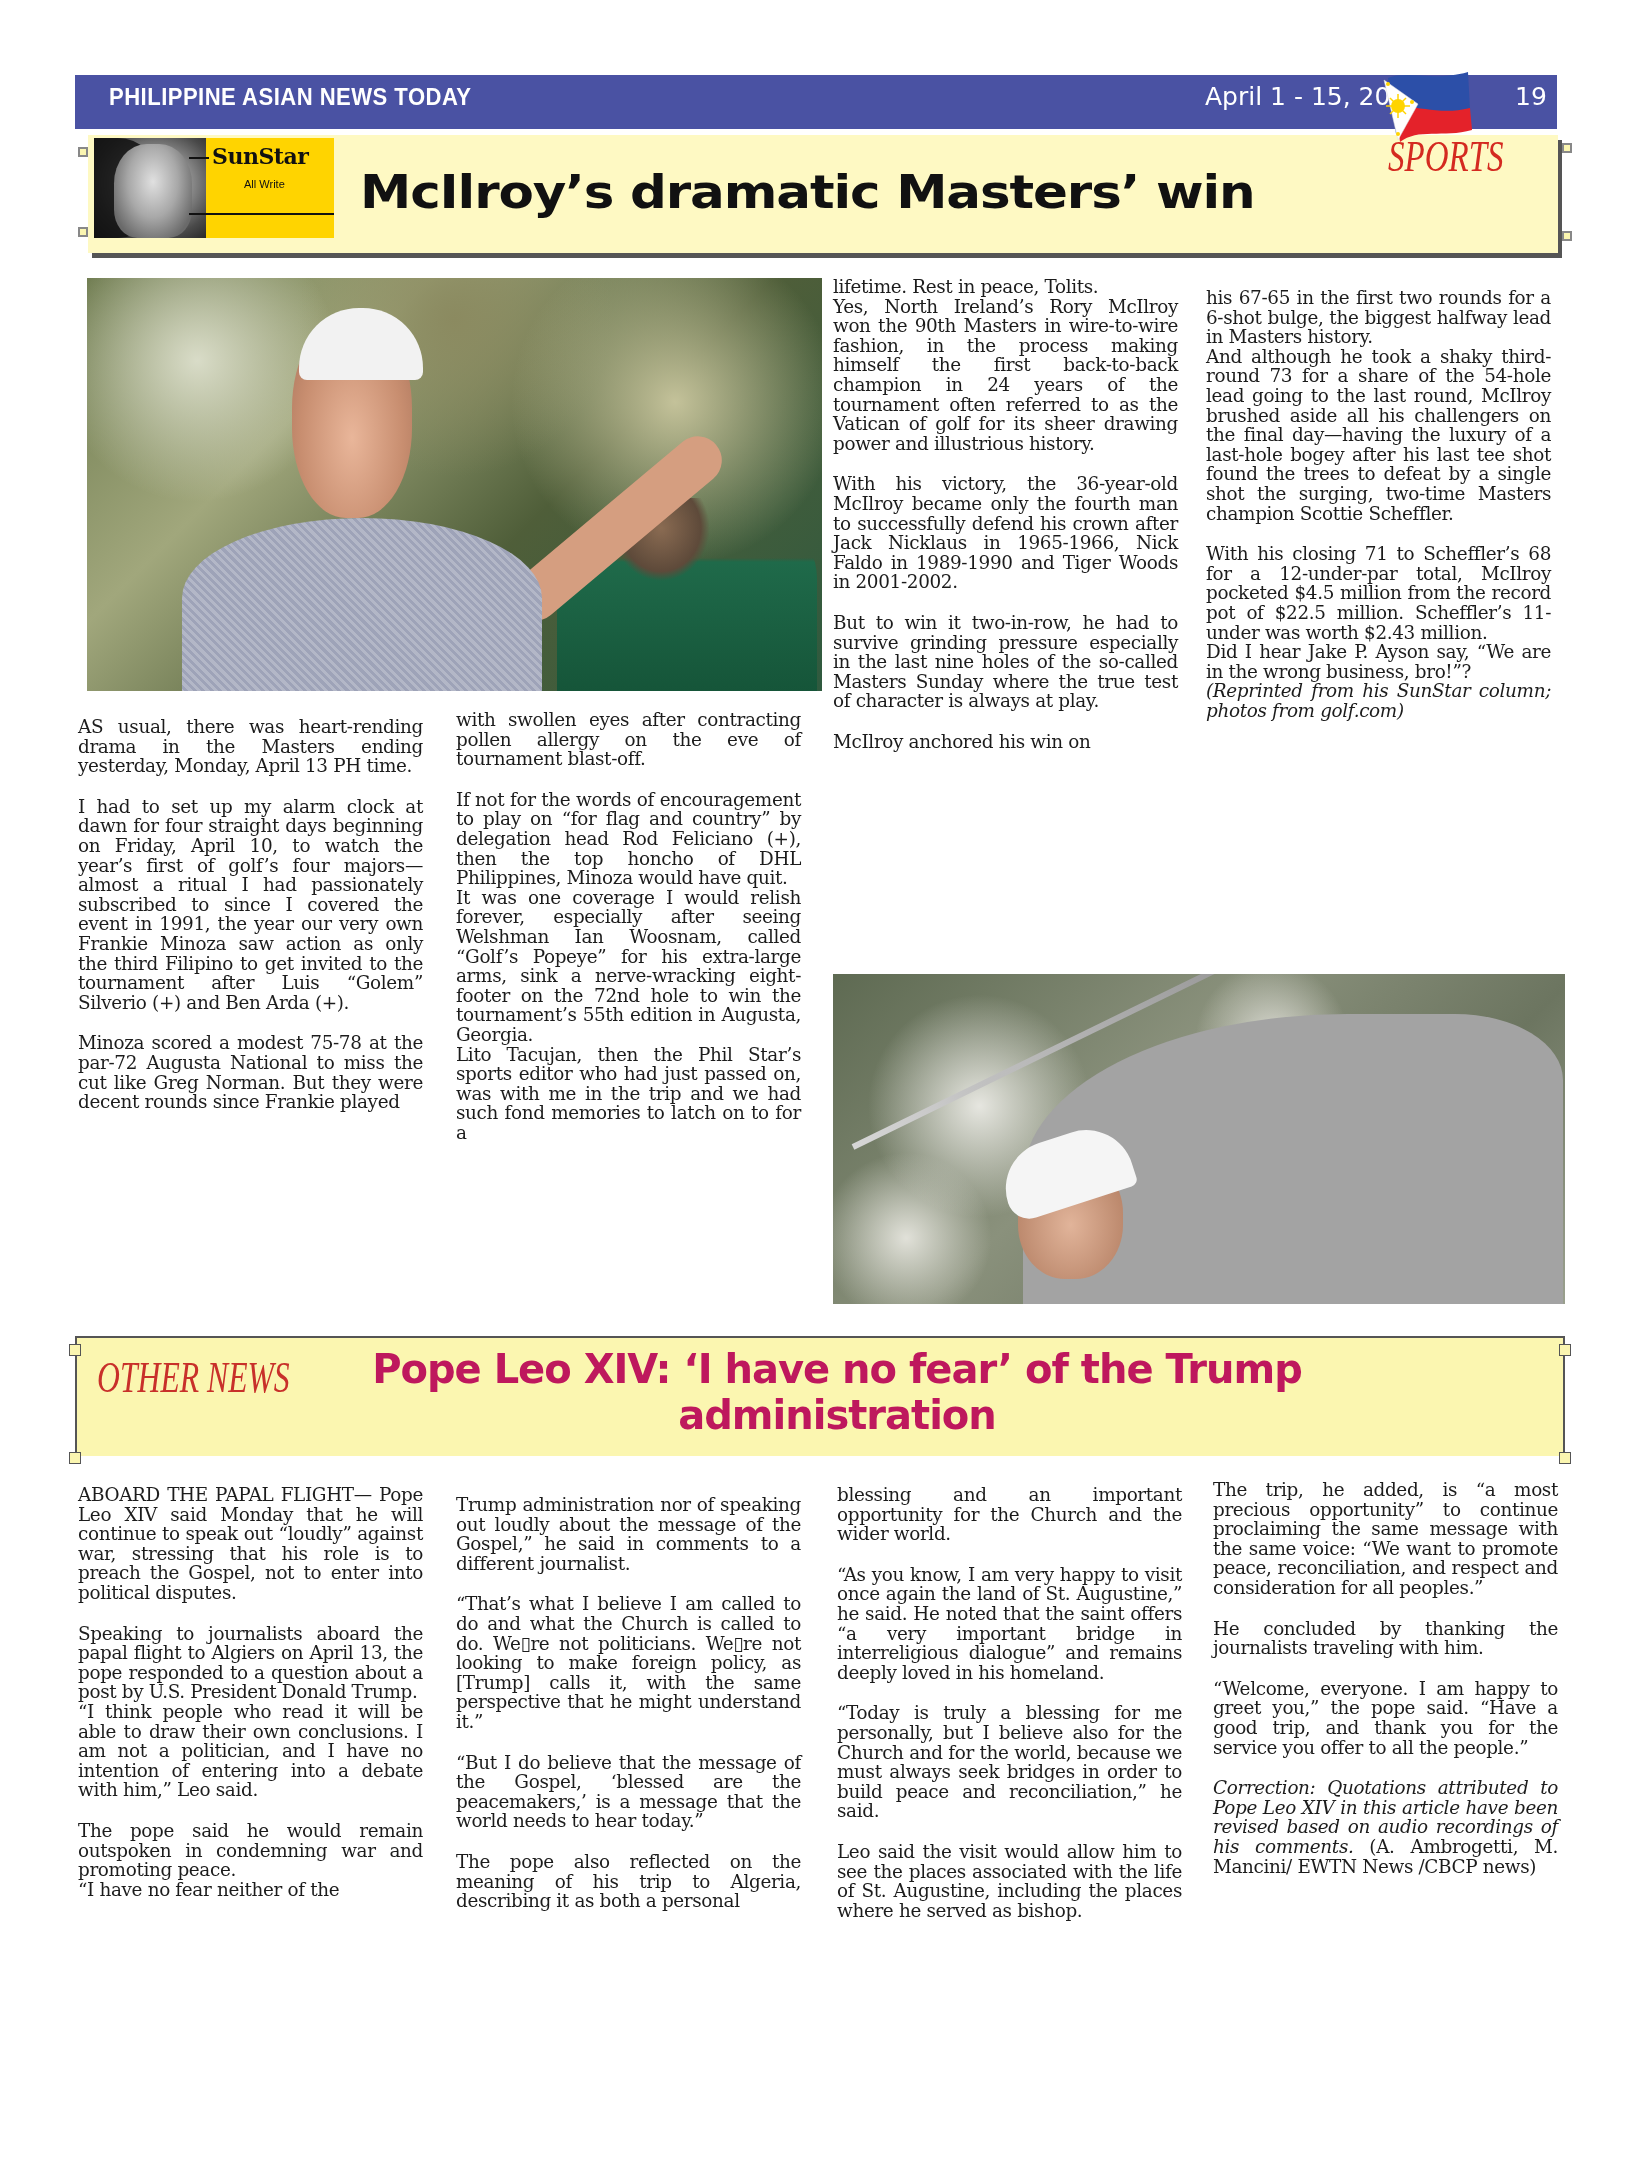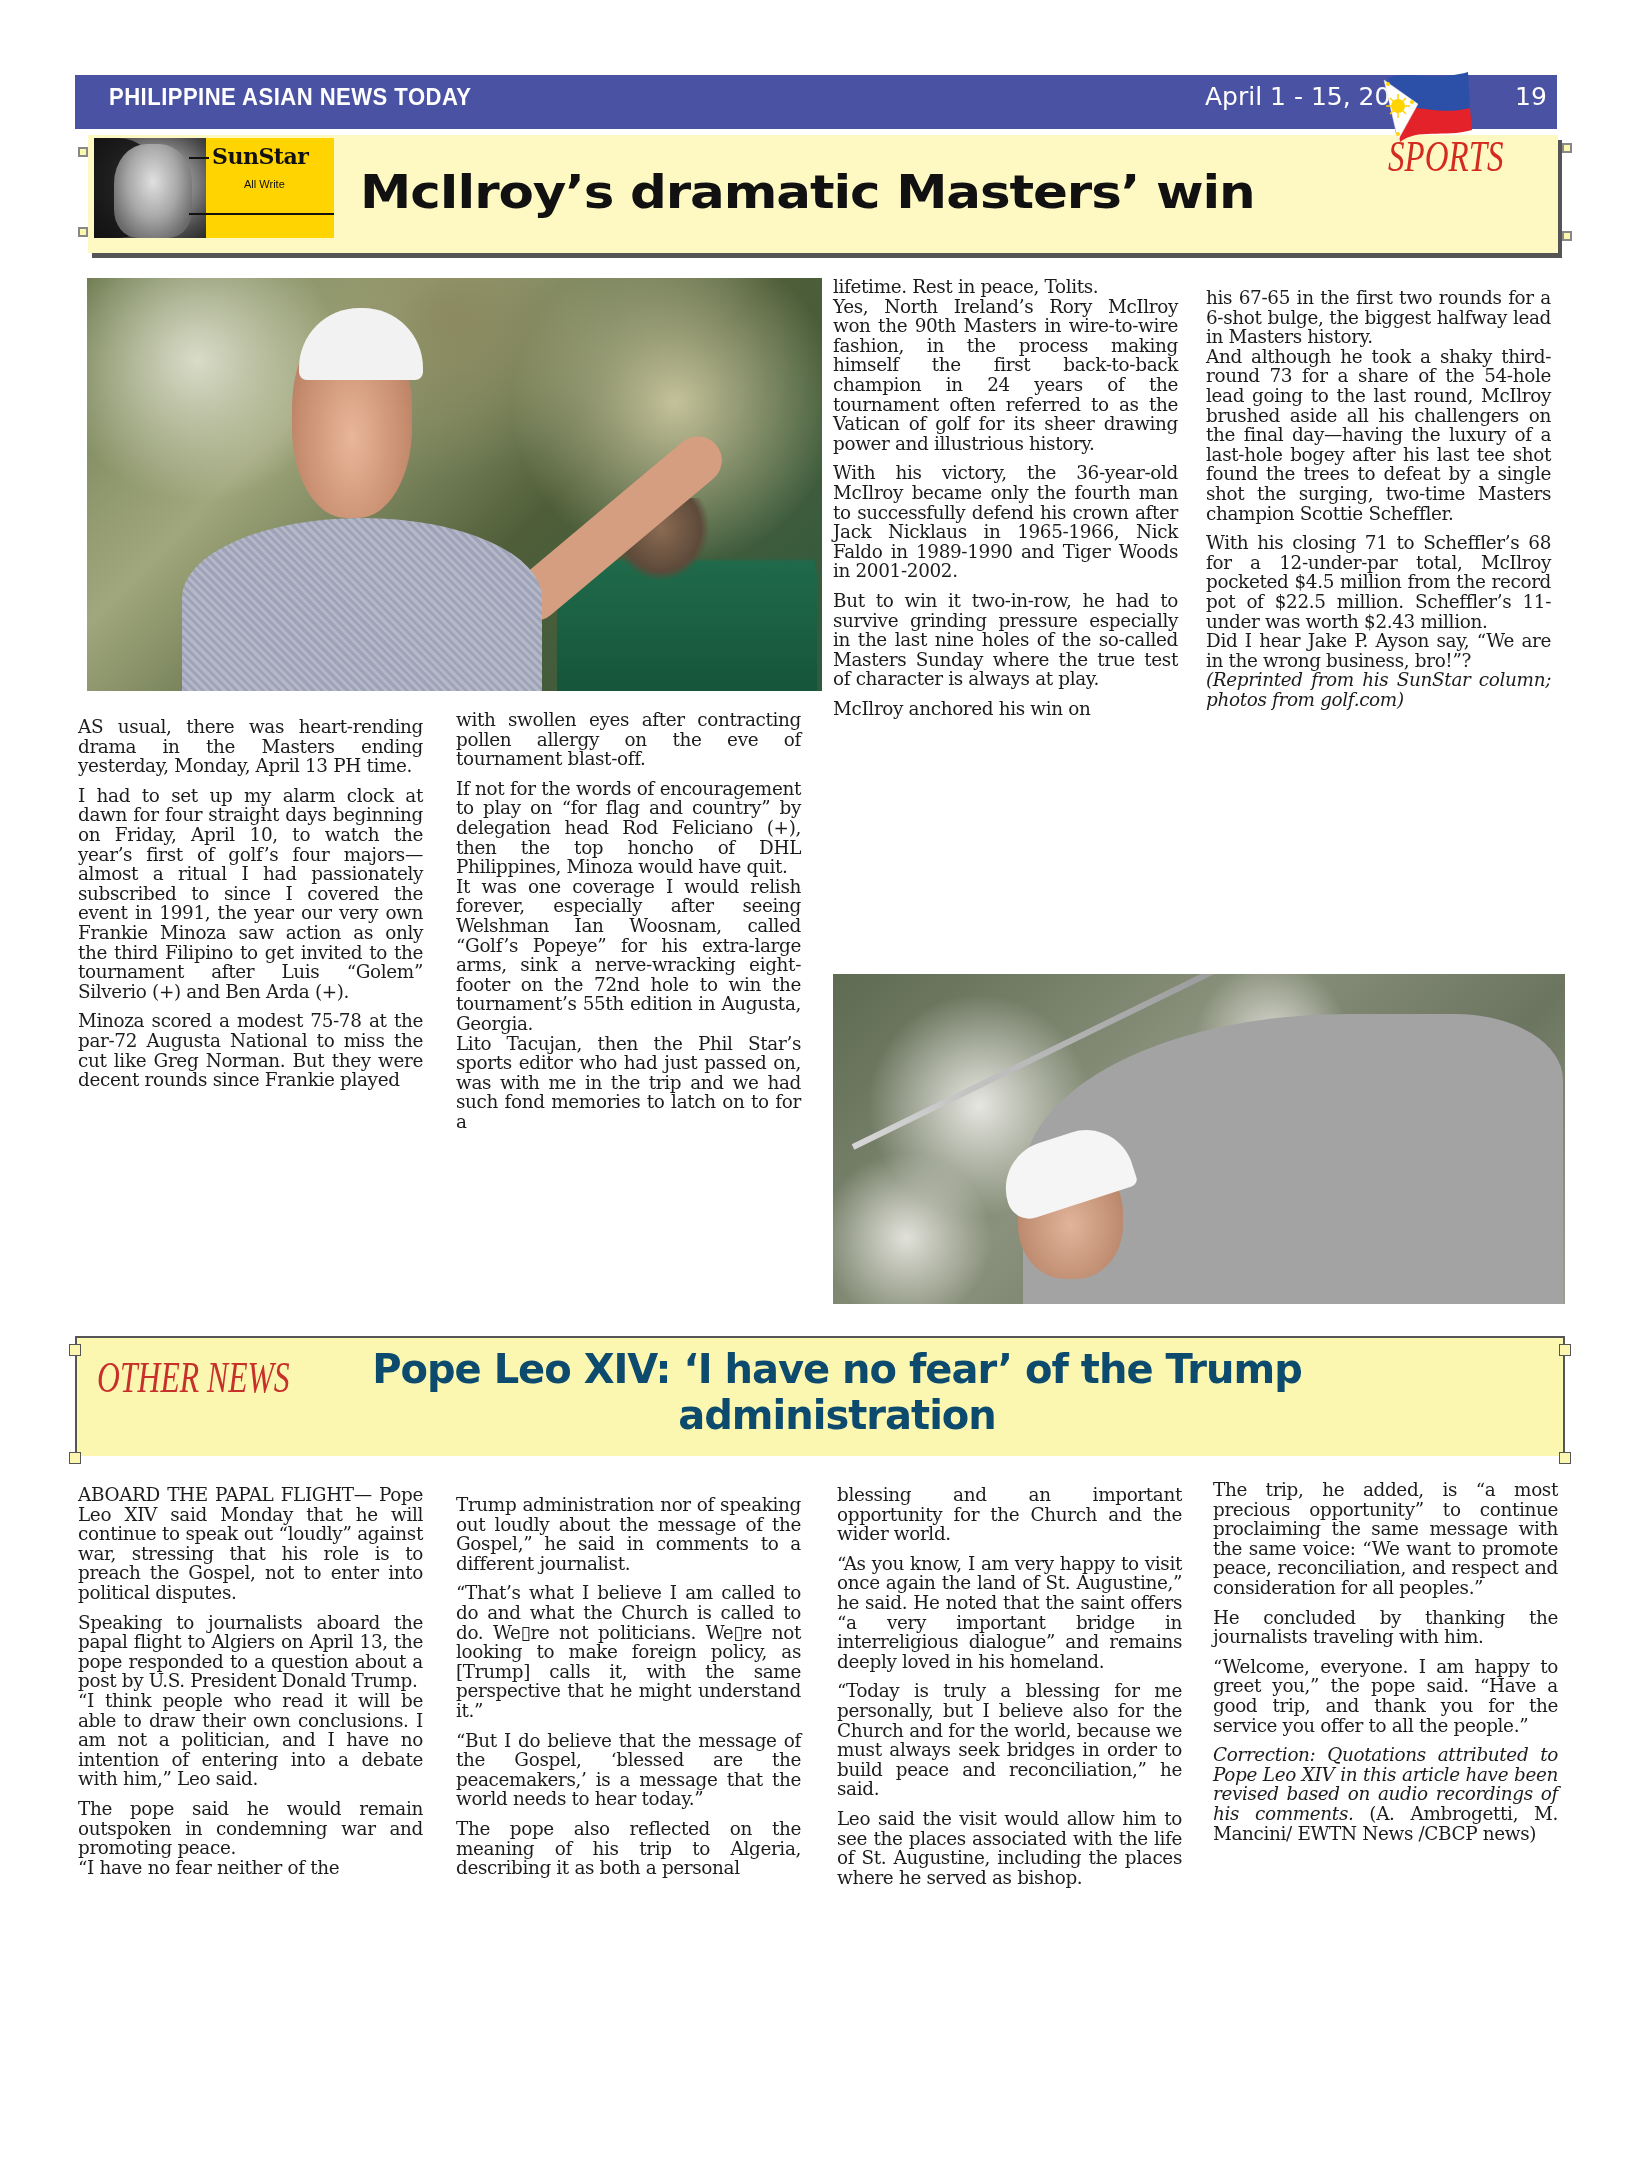--- a/index.html
+++ b/index.html
@@ -137,42 +137,42 @@
   }
 
   
   .col {
     position: absolute; width: 345px;
     font-family: "DejaVu Serif", serif; font-size: 18.4px; line-height: 19.6px;
     text-align: justify; color: #1c1c1c; letter-spacing: -0.35px;
     transform: scaleX(1.0);
   }
   .col p { margin: 0; }
-  .col p.gap { margin-top: 10px; }
+  .col p.gap { margin-top: 21px; }
   .col .it { font-style: italic; }
 
   #c1 { left: 78px; top: 717px; }
   #c2 { left: 456px; top: 710px; }
   #c3 { left: 833px; top: 277px; }
   #c4 { left: 1206px; top: 288px; }
 
   
   .banner-other {
     position: absolute; left: 75px; top: 1336px; width: 1490px; height: 120px;
     background: #fbf6b0; border-top: 2px solid #555; border-left: 2px solid #555; border-right: 2px solid #555;
   }
   .banner-other .section-label {
     position: absolute; left: 20px; top: 14px;
     font-family: "Liberation Serif", serif; font-style: italic; font-size: 44px; color: #c8302a;
     transform: scaleX(0.72); transform-origin: left top; white-space: nowrap;
   }
   .banner-other .headline {
     position: absolute; left: 200px; top: 8px; width: 1120px; text-align: center;
     font-family: "DejaVu Sans", sans-serif; font-weight: bold; font-size: 40px; line-height: 46px;
-    color: #0c4a6e; letter-spacing: -1px;
+    color: #be185d; letter-spacing: -1px;
   }
   .corner-box { position:absolute; width: 12px; height: 12px; background:#fbf6b0; border: 1.5px solid #555; }
 
   #c5 { left: 78px; top: 1485px; }
   #c6 { left: 456px; top: 1495px; }
   #c7 { left: 837px; top: 1485px; }
   #c8 { left: 1213px; top: 1480px; }
 </style>
 </head>
 <body>

